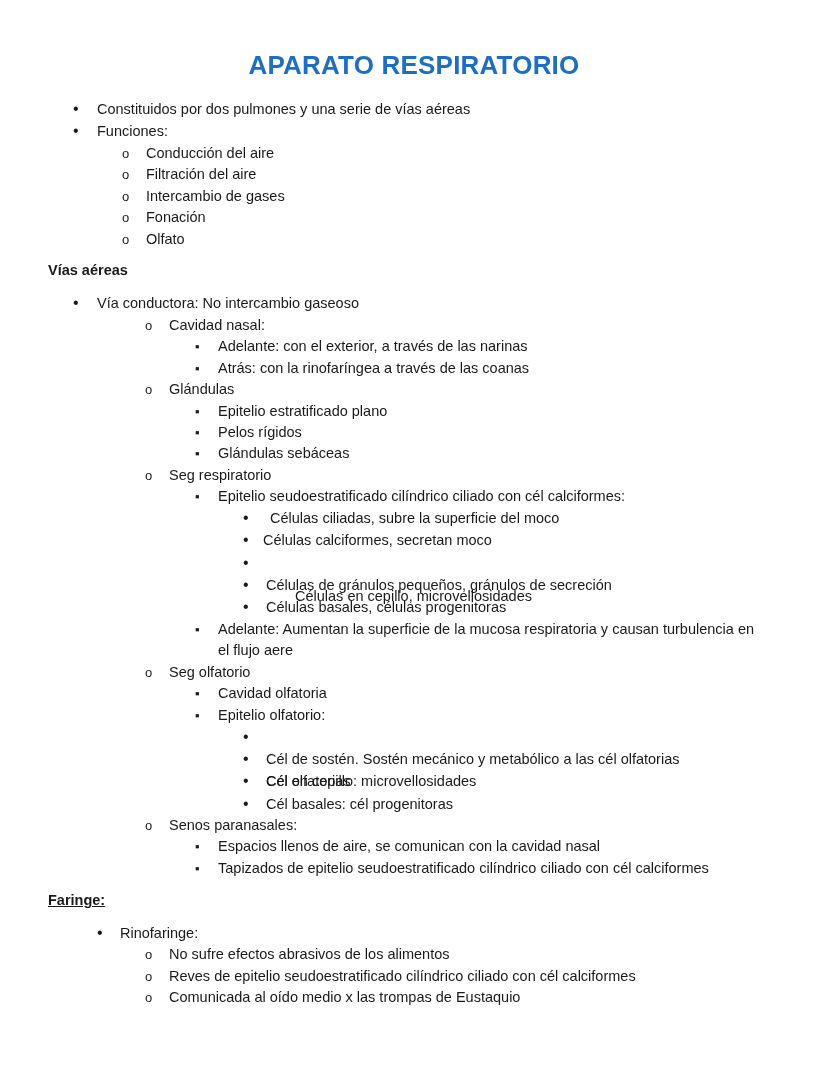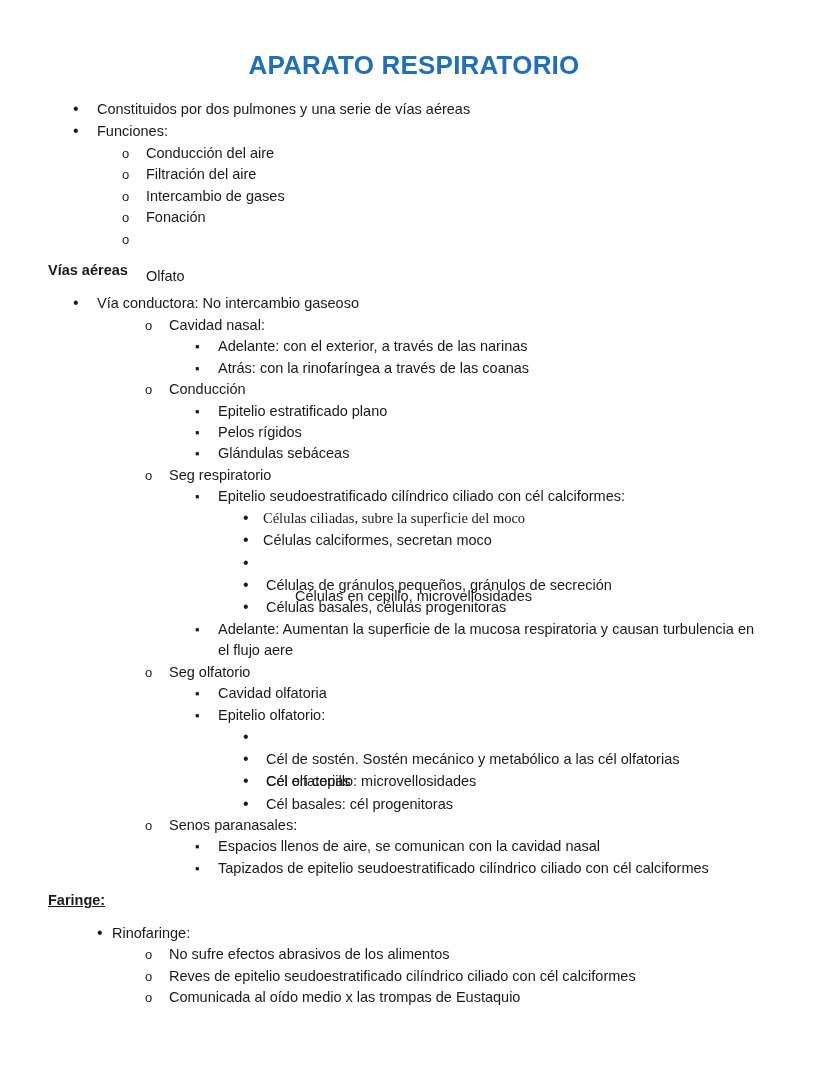--- a/index.html
+++ b/index.html
@@ -33,50 +33,50 @@
 
   <span class="bullet b-circ" style="left:122px;top:143px;"></span>
   <div class="line" style="left:146px;top:143px;">Conducción del aire</div>
   <span class="bullet b-circ" style="left:122px;top:164px;"></span>
   <div class="line" style="left:146px;top:164px;">Filtración del aire</div>
   <span class="bullet b-circ" style="left:122px;top:186px;"></span>
   <div class="line" style="left:146px;top:186px;">Intercambio de gases</div>
   <span class="bullet b-circ" style="left:122px;top:207px;"></span>
   <div class="line" style="left:146px;top:207px;">Fonación</div>
   <span class="bullet b-circ" style="left:122px;top:229px;"></span>
-  <div class="line" style="left:146px;top:229px;margin-top:37px;">Olfato</div>
+  <div class="line" style="left:146px;top:229px;">Olfato</div>
 
   <div class="heading" style="left:48px;top:260px;">Vías aéreas</div>
 
   <span class="bullet b-disc" style="left:73px;top:293px;"></span>
   <div class="line" style="left:97px;top:293px;">Vía conductora: No intercambio gaseoso</div>
 
   <span class="bullet b-circ" style="left:145px;top:315px;"></span>
   <div class="line" style="left:169px;top:315px;">Cavidad nasal:</div>
   <span class="bullet b-sq" style="left:195px;top:336px;"></span>
   <div class="line" style="left:218px;top:336px;">Adelante: con el exterior, a través de las narinas</div>
   <span class="bullet b-sq" style="left:195px;top:358px;"></span>
   <div class="line" style="left:218px;top:358px;">Atrás: con la rinofaríngea a través de las coanas</div>
 
   <span class="bullet b-circ" style="left:145px;top:379px;"></span>
-  <div class="line" style="left:169px;top:379px;">Conducción</div>
+  <div class="line" style="left:169px;top:379px;">Glándulas</div>
   <span class="bullet b-sq" style="left:195px;top:401px;"></span>
   <div class="line" style="left:218px;top:401px;">Epitelio estratificado plano</div>
   <span class="bullet b-sq" style="left:195px;top:422px;"></span>
   <div class="line" style="left:218px;top:422px;">Pelos rígidos</div>
   <span class="bullet b-sq" style="left:195px;top:443px;"></span>
   <div class="line" style="left:218px;top:443px;">Glándulas sebáceas</div>
 
   <span class="bullet b-circ" style="left:145px;top:465px;"></span>
   <div class="line" style="left:169px;top:465px;">Seg respiratorio</div>
   <span class="bullet b-sq" style="left:195px;top:486px;"></span>
   <div class="line" style="left:218px;top:486px;">Epitelio seudoestratificado cilíndrico ciliado con cél calciformes:</div>
 
   <span class="bullet b-disc" style="left:243px;top:508px;"></span>
-  <div class="line" style="left:263px;top:508px;font-family:Liberation Serif, serif;">Células ciliadas, subre la superficie del moco</div>
+  <div class="line" style="left:270px;top:508px;">Células ciliadas, subre la superficie del moco</div>
   <span class="bullet b-disc" style="left:243px;top:530px;"></span>
   <div class="line" style="left:263px;top:530px;">Células calciformes, secretan moco</div>
   <span class="bullet b-disc" style="left:243px;top:553px;"></span>
   <div class="line" style="left:266px;top:586px;margin-left:29px;">Células en cepillo, microvellosidades</div>
   <span class="bullet b-disc" style="left:243px;top:575px;"></span>
   <div class="line" style="left:266px;top:575px;">Células de gránulos pequeños, gránulos de secreción</div>
   <span class="bullet b-disc" style="left:243px;top:597px;"></span>
   <div class="line" style="left:266px;top:597px;">Células basales, células progenitoras</div>
 
   <span class="bullet b-sq" style="left:195px;top:619px;"></span>
@@ -102,20 +102,20 @@
   <span class="bullet b-circ" style="left:145px;top:815px;"></span>
   <div class="line" style="left:169px;top:815px;">Senos paranasales:</div>
   <span class="bullet b-sq" style="left:195px;top:836px;"></span>
   <div class="line" style="left:218px;top:836px;">Espacios llenos de aire, se comunican con la cavidad nasal</div>
   <span class="bullet b-sq" style="left:195px;top:858px;"></span>
   <div class="line" style="left:218px;top:858px;">Tapizados de epitelio seudoestratificado cilíndrico ciliado con cél calciformes</div>
 
   <div class="heading" style="left:48px;top:890px;text-decoration:underline;">Faringe:</div>
 
   <span class="bullet b-disc" style="left:97px;top:923px;"></span>
-  <div class="line" style="left:112px;top:923px;">Rinofaringe:</div>
+  <div class="line" style="left:120px;top:923px;">Rinofaringe:</div>
   <span class="bullet b-circ" style="left:145px;top:944px;"></span>
   <div class="line" style="left:169px;top:944px;">No sufre efectos abrasivos de los alimentos</div>
   <span class="bullet b-circ" style="left:145px;top:966px;"></span>
   <div class="line" style="left:169px;top:966px;">Reves de epitelio seudoestratificado cilíndrico ciliado con cél calciformes</div>
   <span class="bullet b-circ" style="left:145px;top:987px;"></span>
   <div class="line" style="left:169px;top:987px;">Comunicada al oído medio x las trompas de Eustaquio</div>
 </div>
 
 </body></html>

